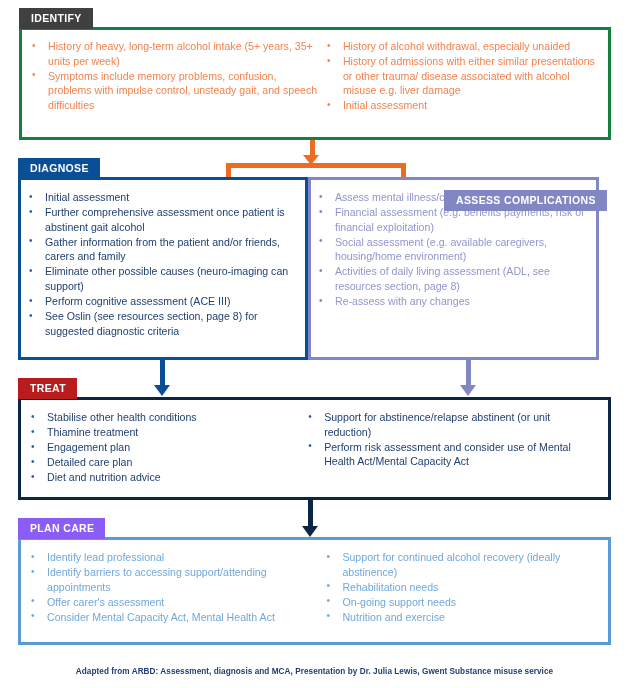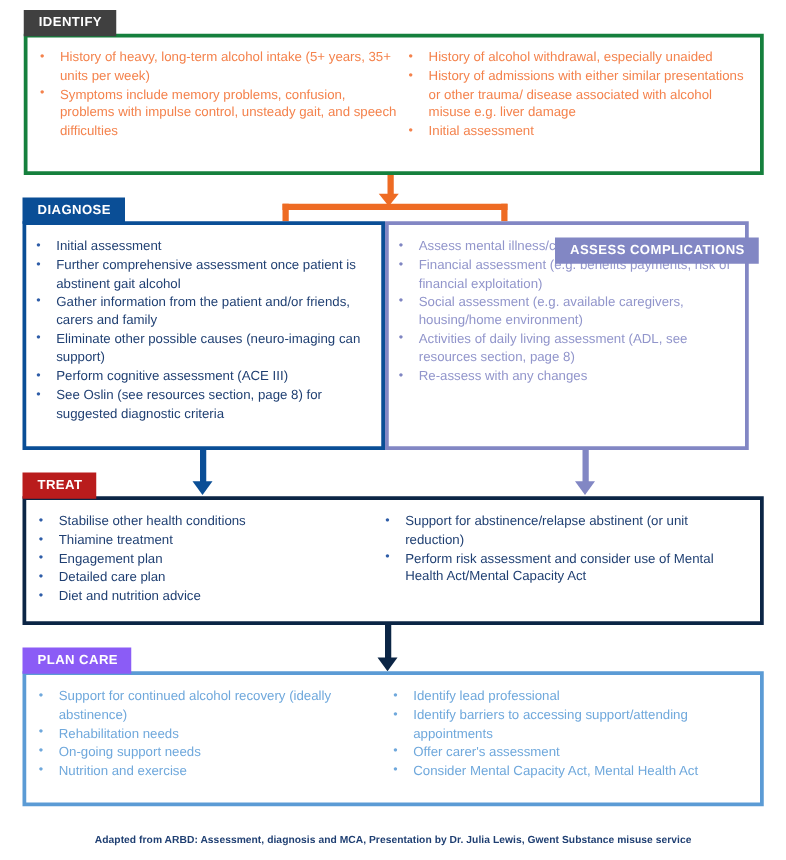--- a/index.html
+++ b/index.html
@@ -225,34 +225,34 @@
       </div>
     </div>
   </div>
 
   <div class="conn vline" id="navy-arrow-stem"></div>
   <div class="conn arrowhead" id="navy-arrowhead"></div>
 
   <div class="tab" id="plan-tab">PLAN CARE</div>
   <div class="box" id="plan-box">
     <div class="cols">
+      <div class="col a">
+        <ul class="bl">
+            <li>Identify lead professional</li>
+            <li>Identify barriers to accessing support/attending appointments</li>
+            <li>Offer carer's assessment</li>
+            <li>Consider Mental Capacity Act, Mental Health Act</li>
+          </ul>
+      </div>
       <div class="col b">
         <ul class="bl">
             <li>Support for continued alcohol recovery (ideally abstinence)</li>
             <li>Rehabilitation needs</li>
             <li>On-going support needs</li>
             <li>Nutrition and exercise</li>
           </ul>
       </div>
-      <div class="col a">
-        <ul class="bl">
-            <li>Identify lead professional</li>
-            <li>Identify barriers to accessing support/attending appointments</li>
-            <li>Offer carer's assessment</li>
-            <li>Consider Mental Capacity Act, Mental Health Act</li>
-          </ul>
-      </div>
     </div>
   </div>
 
   <div id="footer">Adapted from ARBD: Assessment, diagnosis and MCA, Presentation by Dr. Julia Lewis, Gwent Substance misuse service</div>
 
 </div>
 
 </body></html>

